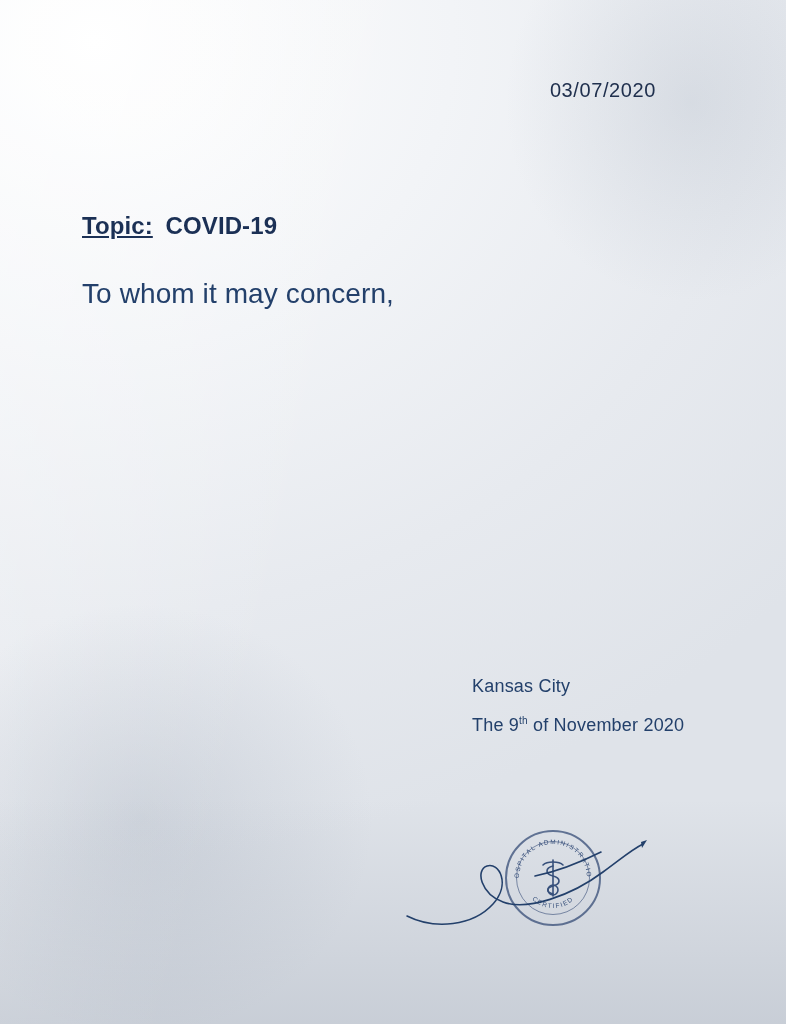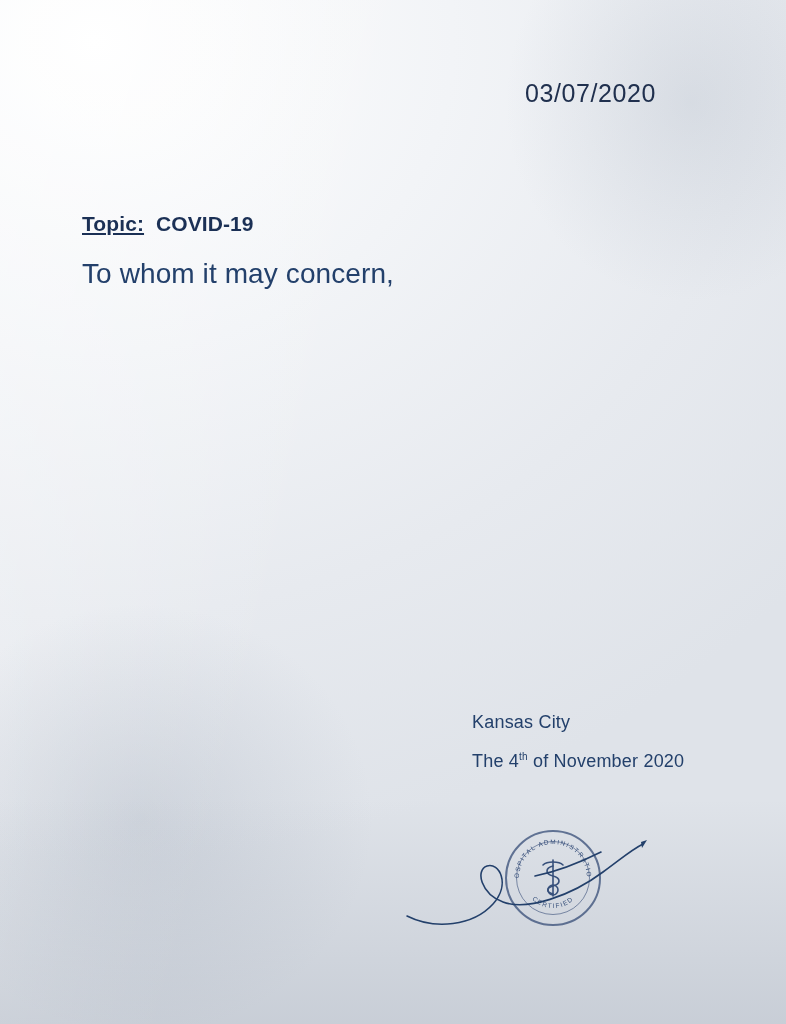--- a/index.html
+++ b/index.html
@@ -107,39 +107,39 @@
     font-size: 11px;
     letter-spacing: 1.1px;
     color: #2a3a58;
     margin-top: 5px;
     padding-left: 2px;
   }
   .doc-date {
     position: absolute;
     right: 130px;
     top: 79px;
-    font-size: 25px;
+    font-size: 20px;
     color: #20304e;
     letter-spacing: 0.6px;
     font-family: "Liberation Sans", sans-serif;
   }
 
   
   .body-wrap {
     position: absolute;
     left: 82px;
     top: 212px;
     width: 640px;
     color: #1e3a63;
   }
   .topic-line {
-    font-size: 21px;
+    font-size: 24px;
     font-weight: bold;
     letter-spacing: 0.1px;
-    margin-bottom: 22px;
+    margin-bottom: 38px;
     color: #1b3055;
   }
   .topic-label {
     text-decoration: underline;
     text-underline-offset: 2px;
   }
   .salutation {
     font-size: 28px;
     letter-spacing: 0.1px;
     margin-bottom: 72px;
@@ -153,21 +153,21 @@
     max-width: 630px;
   }
   .para + .para {
     margin-top: 48px;
   }
 
   
   .closing {
     position: absolute;
     left: 472px;
-    top: 712px;
+    top: 676px;
     color: #23406b;
   }
   .closing-city {
     font-size: 18px;
     letter-spacing: 0.2px;
     margin-bottom: 18px;
   }
   .closing-date {
     font-size: 18px;
     letter-spacing: 0.2px;
@@ -293,21 +293,21 @@
       <span style="margin-left:6px;">COVID-19</span>
     </div>
 
     <div class="salutation">To whom it may concern,</div>
 
   </div>
 
   <div class="closing">
     <div class="closing-city">Kansas City</div>
     <div class="closing-date">
-      <span>The 4</span><sup>th</sup><span> of November 2020</span>
+      <span>The 9</span><sup>th</sup><span> of November 2020</span>
     </div>
   </div>
 
   <div class="stamp-area">
 
     <div class="stamp">
       <div class="stamp-text">
         <svg viewBox="0 0 92 92" aria-hidden="true">
           <defs>
             <path id="arcTop" d="M 12,46 A 34,34 0 0 1 80,46"></path>

